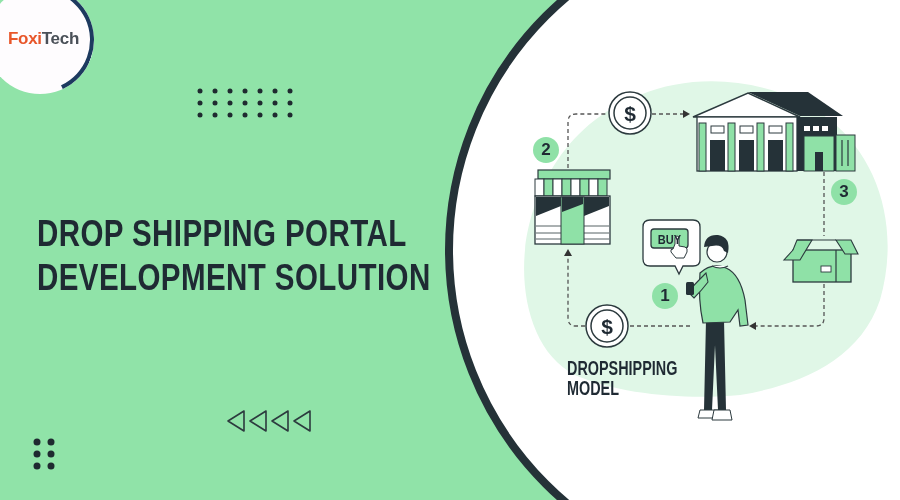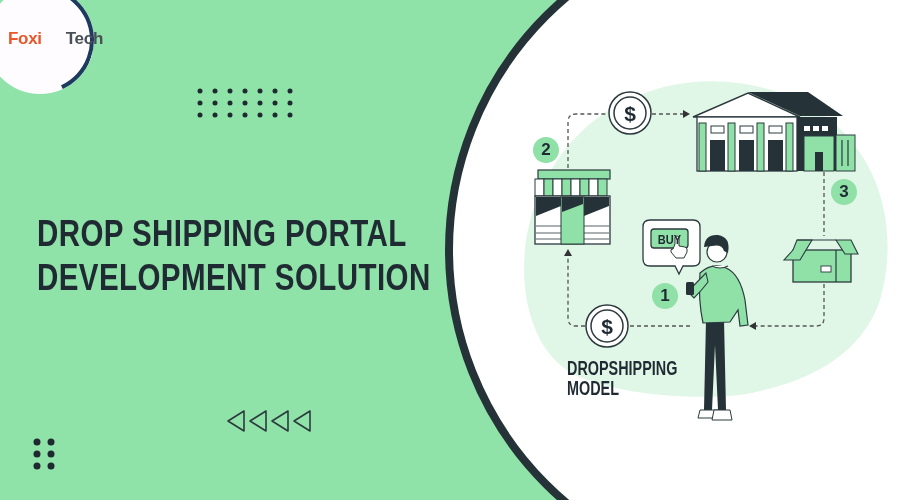--- a/index.html
+++ b/index.html
@@ -2,21 +2,21 @@
 <html><head>
 <meta charset="utf-8">
 <style>
   html, body { margin:0; padding:0; }
   body { width:900px; height:500px; overflow:hidden; position:relative; background:#90E3A8; font-family:"Liberation Sans", sans-serif; }
   .abs { position:absolute; }
   .logo-circle { left:-14px; top:-14px; width:108px; height:108px; border-radius:50%; background:#fefcfe; }
   .logo-arc { left:-14px; top:-14px; width:108px; height:108px; border-radius:50%; border:4px solid transparent; border-right-color:#1d3a5f; border-top-color:#1d3a5f; transform:rotate(20deg); box-sizing:border-box; }
   .logo-text { left:8px; top:29px; font-size:17px; font-weight:bold; letter-spacing:-0.3px; }
   .logo-text .a { color:#E8562A; }
-  .logo-text .b { color:#4A5058;padding-left:24px; }
+  .logo-text .b { color:#4A5058; }
   .headline { left:37px; top:212px; color:#1f2a33; font-family:"Liberation Sans", sans-serif; font-weight:bold; font-size:36px; line-height:44px; letter-spacing:0.5px; transform:scaleX(0.82); transform-origin:left top; white-space:nowrap; }
   .bigcircle { left:445px; top:-85px; width:670px; height:670px; border-radius:50%; background:#ffffff; border:8px solid #253238; box-sizing:border-box; }
   .model-text { left:567px; top:358px; color:#1f2a33; font-weight:bold; font-size:20px; line-height:20px; transform:scaleX(0.72); transform-origin:left top; white-space:nowrap; }
   .badge { width:26px; height:26px; border-radius:50%; background:#8fe1a7; color:#1f2a33; font-weight:bold; font-size:17px; text-align:center; line-height:26px; }
 </style>
 </head>
 <body>
 
 <div class="abs logo-circle"></div>
 <div class="abs logo-arc"></div>

